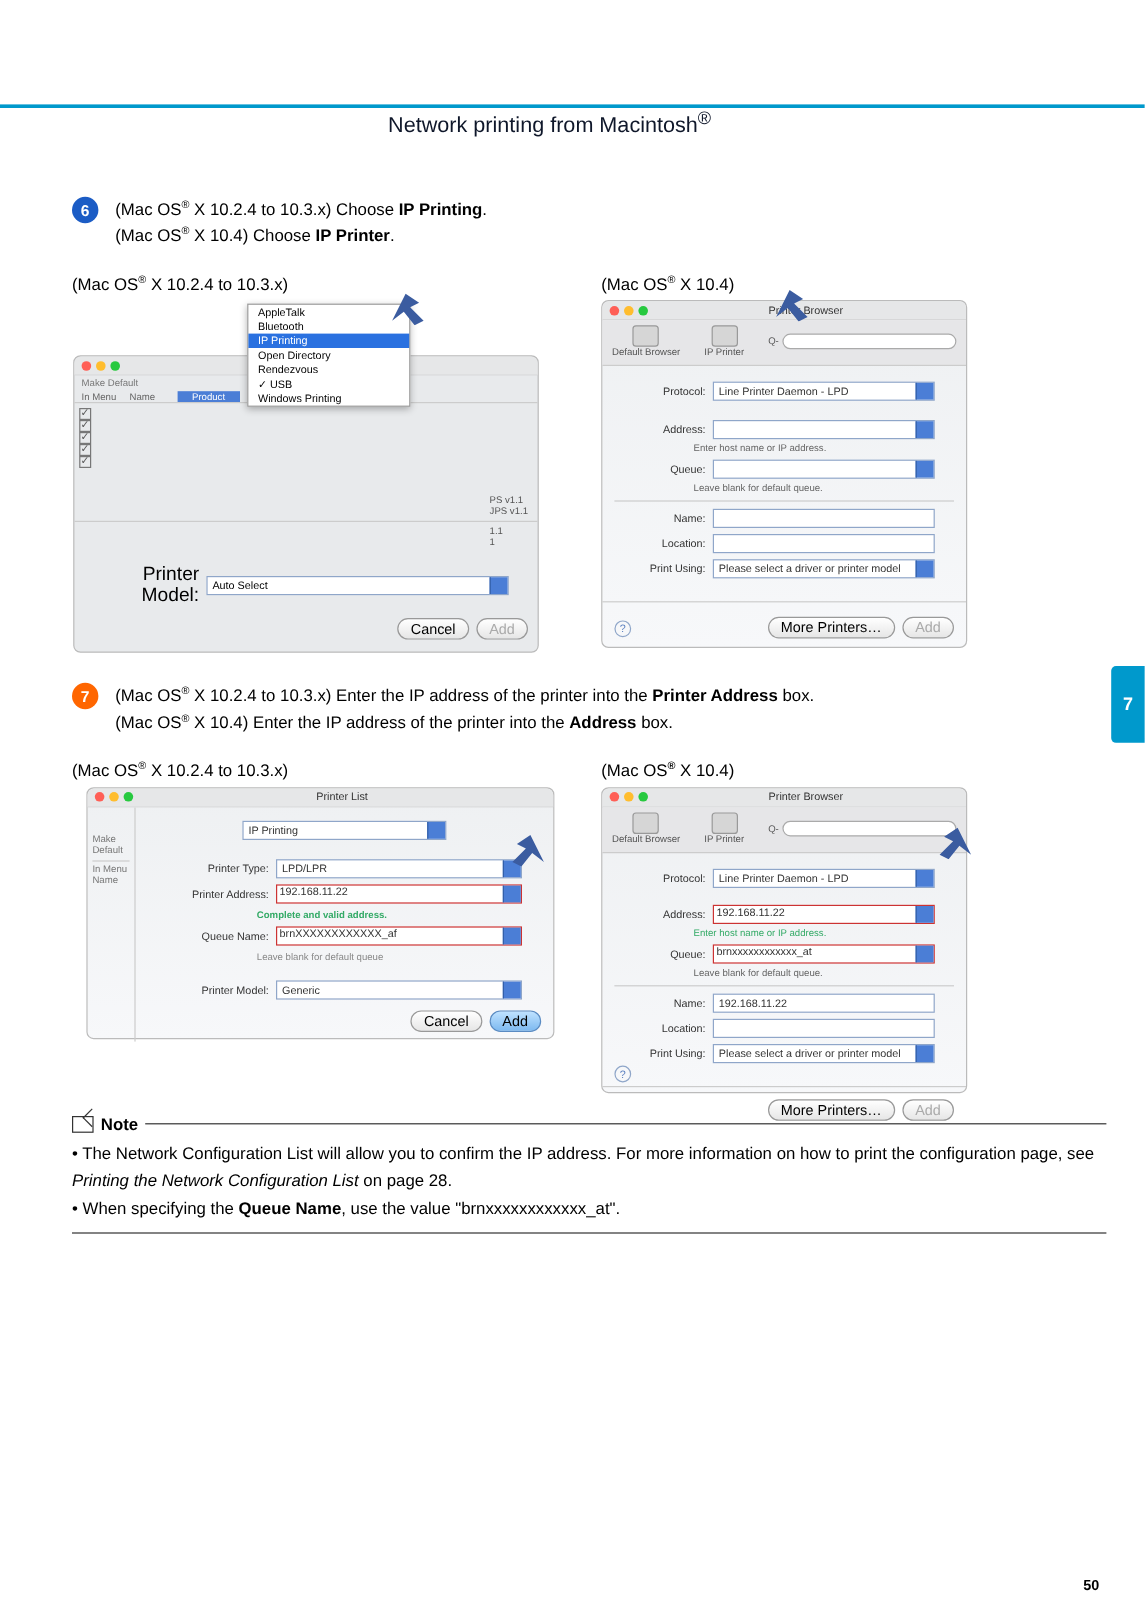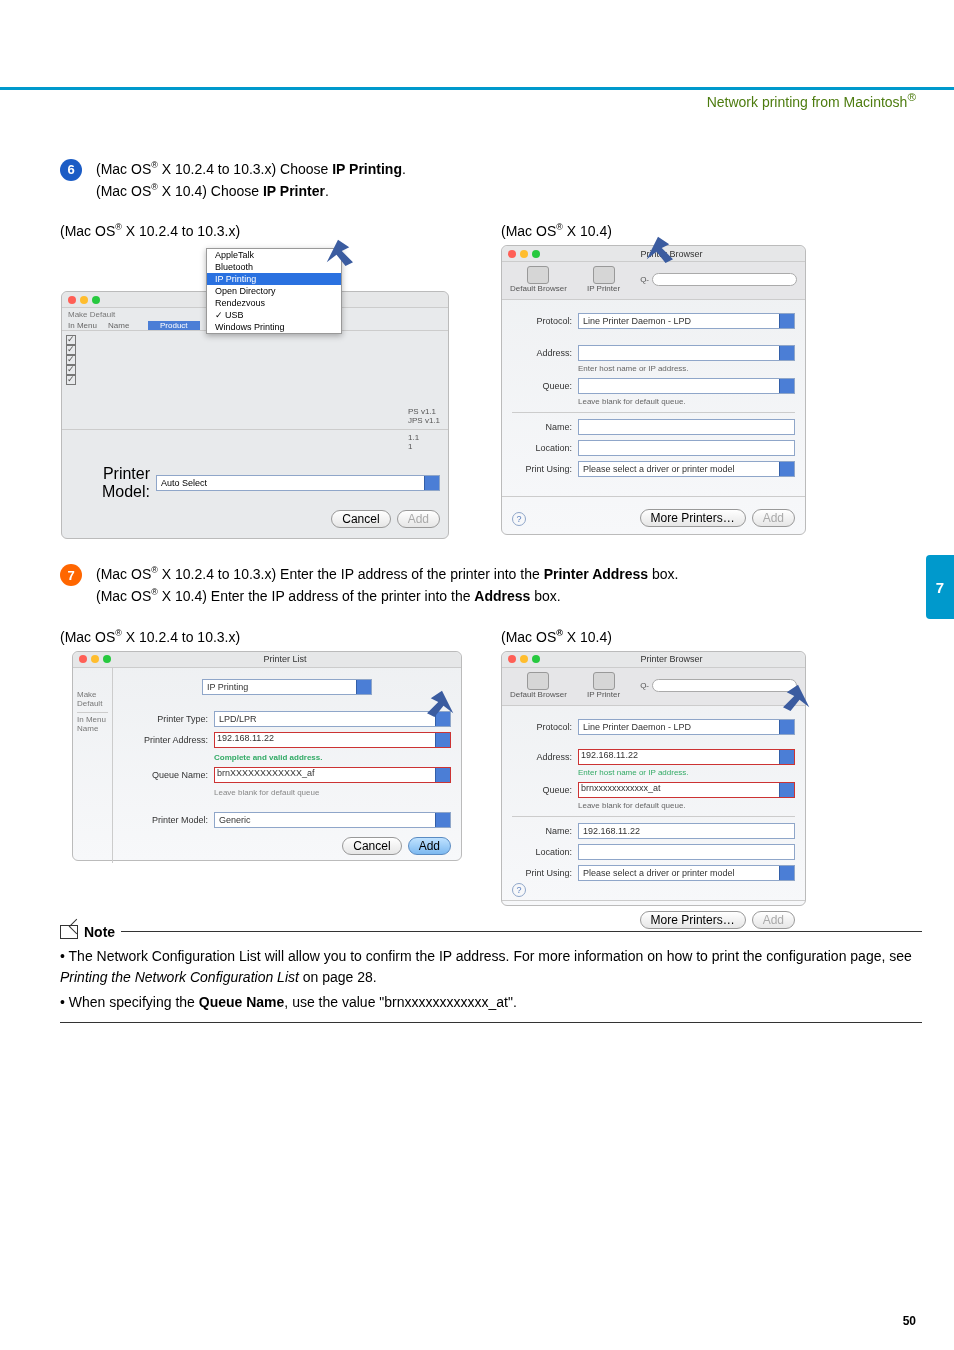--- a/index.html
+++ b/index.html
@@ -1,19 +1,19 @@
 <!DOCTYPE html>
 <html><head>
   <meta charset="utf-8">
   <style>
     * { box-sizing: border-box; margin: 0; padding: 0; }
     body { width: 954px; height: 1350px; background: #fff; font-family: Arial, Helvetica, sans-serif; position: relative; }
     .top-bar { height: 90px; border-bottom: 3px solid #0099cc; }
     .content { padding: 30px 32px 0 60px; }
-    .header-right { text-align: right; font-size: 14px; color: #4d7c0f; padding: 0 38px 18px 0; }
+    .header-right { text-align: center; font-size: 18px; color: #0f172a; padding: 0 38px 18px 0; }
     .step { display: flex; gap: 14px; margin-bottom: 4px; }
     .step-badge { flex: 0 0 auto; width: 22px; height: 22px; border-radius: 50%; color: #fff; font-size: 13px; font-weight: bold; display: flex; align-items: center; justify-content: center; margin-top: 1px; }
     .badge-blue { background: #1b5cc5; }
     .badge-orange { background: #ff6600; }
     .step-body { font-size: 14px; color: #000; line-height: 1.6; }
     .step-body sup { font-size: 9px; }
     .step-body b { font-weight: bold; }
     .row { display: flex; align-items: flex-start; gap: 20px; margin-top: 20px; }
     .col { flex: 1; }
     .col-label { font-size: 14px; margin-bottom: 6px; }
@@ -23,21 +23,21 @@
     .mac-titlebar { background: #e6e7e8; border-bottom: 1px solid #ccc; border-radius: 6px 6px 0 0; height: 16px; display: flex; align-items: center; padding: 0 6px; gap: 4px; }
     .t-dot { width: 8px; height: 8px; border-radius: 50%; }
     .t-red { background: #ff5f56; } .t-yel { background: #ffbd2e; } .t-grn { background: #27c93f; }
     .mac-title { flex: 1; text-align: center; font-size: 9px; }
     .toolbar { display: flex; align-items: center; gap: 20px; padding: 4px 8px 6px; border-bottom: 1px solid #ccc; font-size: 8px; color: #555; background: #e6e6e8; }
     .tb-item { display: flex; flex-direction: column; align-items: center; }
     .tb-icon { width: 22px; height: 18px; background: #d6d6d6; border: 1px solid #999; border-radius: 3px; }
     .tb-search { flex: 1; display: flex; align-items: center; gap: 3px; }
     .tb-search .sf { flex: 1; border: 1px solid #aaa; border-radius: 8px; height: 13px; font-size: 8px; padding: 0 5px; color: #aaa; background: #fff; }
     .body-pad { padding: 8px 10px; }
-    .frow { display: flex; align-items: center; gap: 6px; margin: 5px 0; }
+    .frow { display: flex; align-items: center; gap: 6px; margin: 5px 16px; }
     .flabel { width: 60px; text-align: right; font-size: 9px; }
     .fsel, .finp { flex: 1; border: 1px solid #8fa6c9; background: #fff; height: 16px; font-size: 9px; padding: 0 4px; display: flex; align-items: center; }
     .fsel { position: relative; }
     .fsel::after { content: ""; position: absolute; right: 0; top: 0; width: 14px; height: 100%; background: #4b7ed6; border-left: 1px solid #335fa8; }
     .fhint { font-size: 8px; color: #666; margin-left: 66px; margin-top: -2px; margin-bottom: 4px; }
     .hr { border-top: 1px solid #ccc; margin: 6px 0; }
     .btn-row { display: flex; justify-content: flex-end; gap: 6px; padding: 4px 0 2px; }
     .btn, .btn-dis { font-size: 12px; padding: 1px 10px; border-radius: 9px; border: 1px solid #999; background: linear-gradient(#fff,#e6e6e6); }
     .btn-dis { color: #aaa; }
     .btn-prim { background: linear-gradient(#bfe2ff,#7db9f0); border-color: #5a8bc2; }

